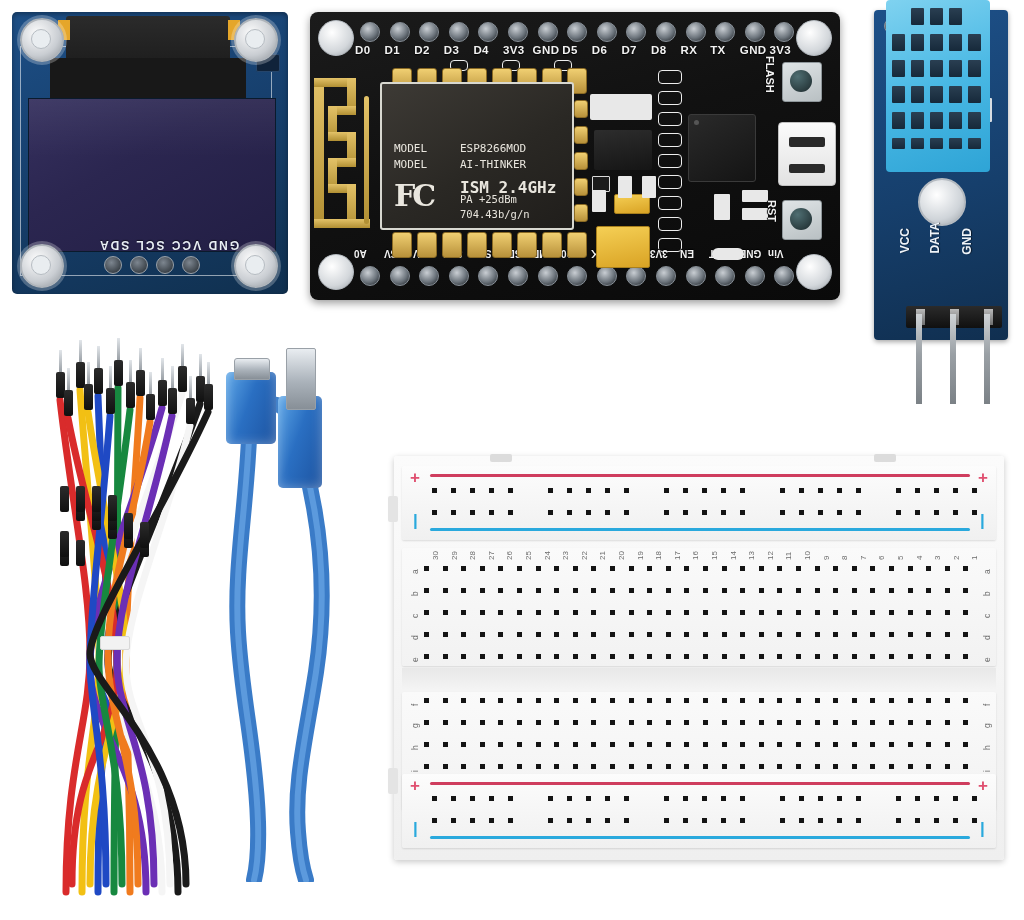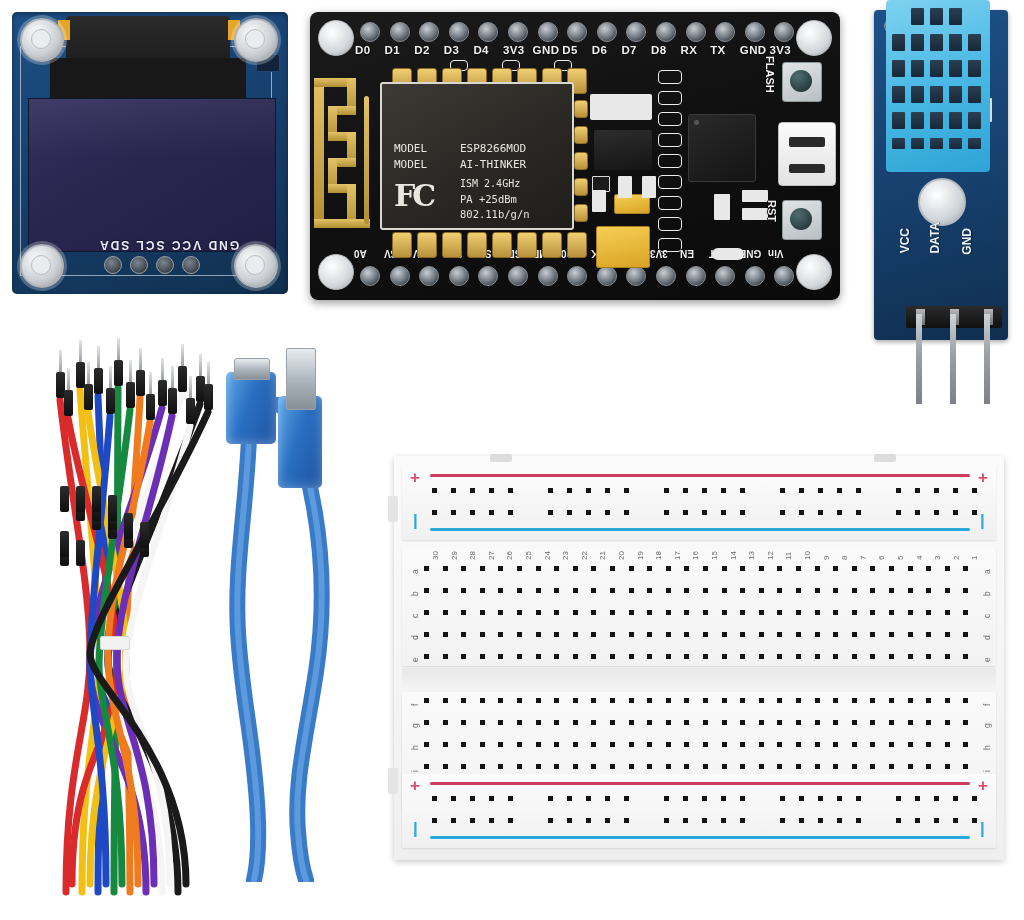--- a/index.html
+++ b/index.html
@@ -336,23 +336,23 @@
       <div class="ant-seg" style="left:0;top:141px;width:56px;height:9px;"></div>
       <div class="ant-seg" style="left:50px;top:18px;width:5px;height:128px;border-radius:3px;"></div>
     </div>
 
     <div class="nm-module">
       <div class="fcc-logo">FC</div>
       <div class="nm-shieldtxt" style="left:12px;top:58px;font-size:11px;">MODEL</div>
       <div class="nm-shieldtxt" style="left:78px;top:58px;font-size:11px;">ESP8266MOD</div>
       <div class="nm-shieldtxt" style="left:12px;top:74px;font-size:11px;">MODEL</div>
       <div class="nm-shieldtxt" style="left:78px;top:74px;font-size:11px;">AI-THINKER</div>
-      <div class="nm-shieldtxt" style="left:78px;top:94px;font-size:10px;">ISM  2.4GHz</div>
+      <div class="nm-shieldtxt" style="left:78px;top:94px;font-size:16px;font-weight:bold;">ISM  2.4GHz</div>
       <div class="nm-shieldtxt" style="left:78px;top:109px;font-size:10.5px;">PA   +25dBm</div>
-      <div class="nm-shieldtxt" style="left:78px;top:124px;font-size:10.5px;">802.11b/g/n</div>
+      <div class="nm-shieldtxt" style="left:78px;top:124px;font-size:10.5px;">704.43b/g/n</div>
     </div>
 
     <div class="nm-reg"></div>
     <div class="nm-smd" style="left:294px;top:90px;width:62px;height:26px;border-radius:2px;"></div>
     <div class="nm-cap-y" style="left:300px;top:222px;width:52px;height:40px;"></div>
     <div class="nm-cap-y" style="left:318px;top:190px;width:34px;height:18px;"></div>
     <div class="nm-smd-d" style="left:296px;top:172px;width:16px;height:14px;"></div>
     <div class="nm-smd" style="left:296px;top:186px;width:14px;height:22px;"></div>
     <div class="nm-smd" style="left:322px;top:172px;width:14px;height:22px;"></div>
     <div class="nm-smd" style="left:346px;top:172px;width:14px;height:22px;"></div>

